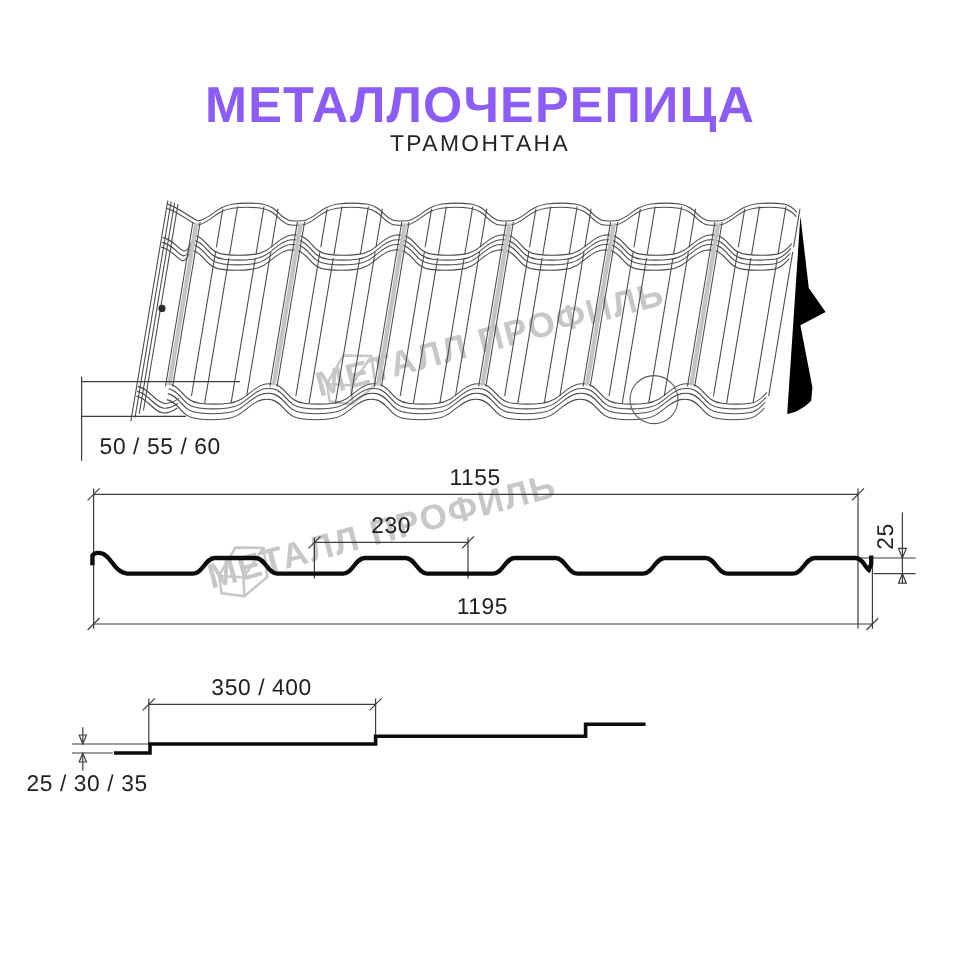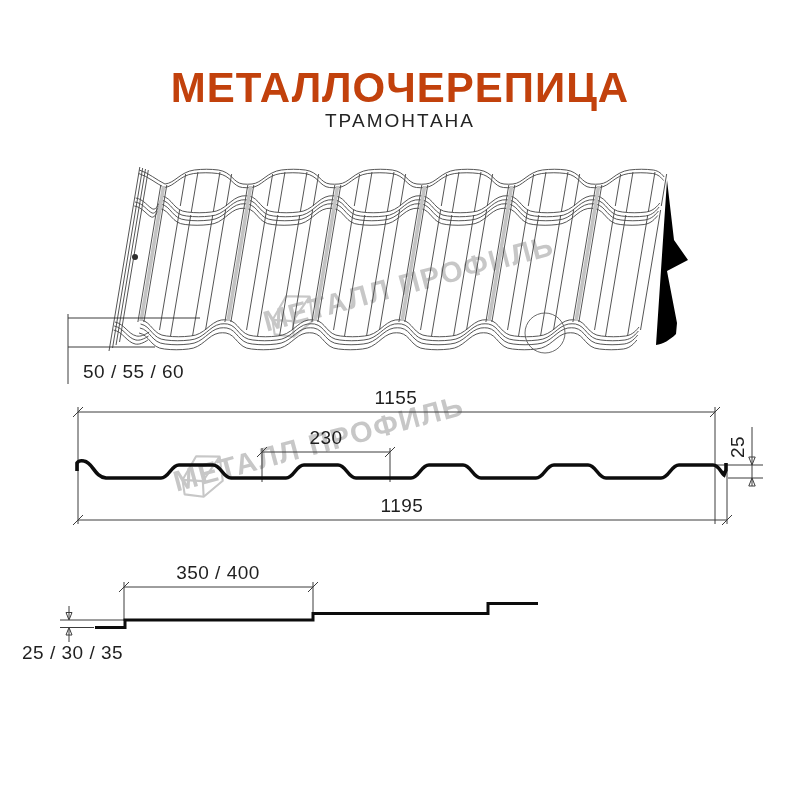--- a/index.html
+++ b/index.html
@@ -1,19 +1,19 @@
 <!DOCTYPE html>
 <html><head>
 <meta charset="utf-8">
 <style>
   html,body{margin:0;padding:0;background:#fff;}
   .page{position:relative;width:800px;height:800px;background:#fff;overflow:hidden;
         font-family:"Liberation Sans",sans-serif;}
   .title{position:absolute;top:64px;left:0;width:800px;text-align:center;
-         font-size:42px;font-weight:700;letter-spacing:1px;color:#c2410c;margin:0;}
+         font-size:42px;font-weight:700;letter-spacing:1px;color:#8b5cf6;margin:0;}
   .subtitle{position:absolute;top:110px;left:0;width:800px;text-align:center;
          font-size:19px;font-weight:400;letter-spacing:2px;color:#242424;}
   .wm{position:absolute;display:flex;align-items:center;gap:12px;
       transform:rotate(-15deg);transform-origin:0 50%;z-index:1;pointer-events:none;}
   .wm span{font-size:29px;font-weight:700;letter-spacing:1.5px;color:#c7c7c7;white-space:nowrap;}
   .wm1{left:264px;top:306px;}
   .wm2{left:174px;top:466px;}
   svg{position:absolute;z-index:2;}
   .thin  line,.thin path,.thin use{stroke:#4a4a4a;stroke-width:0.9;fill:none;}
   .chan{stroke:#c3c3c3;stroke-width:3.6;}

